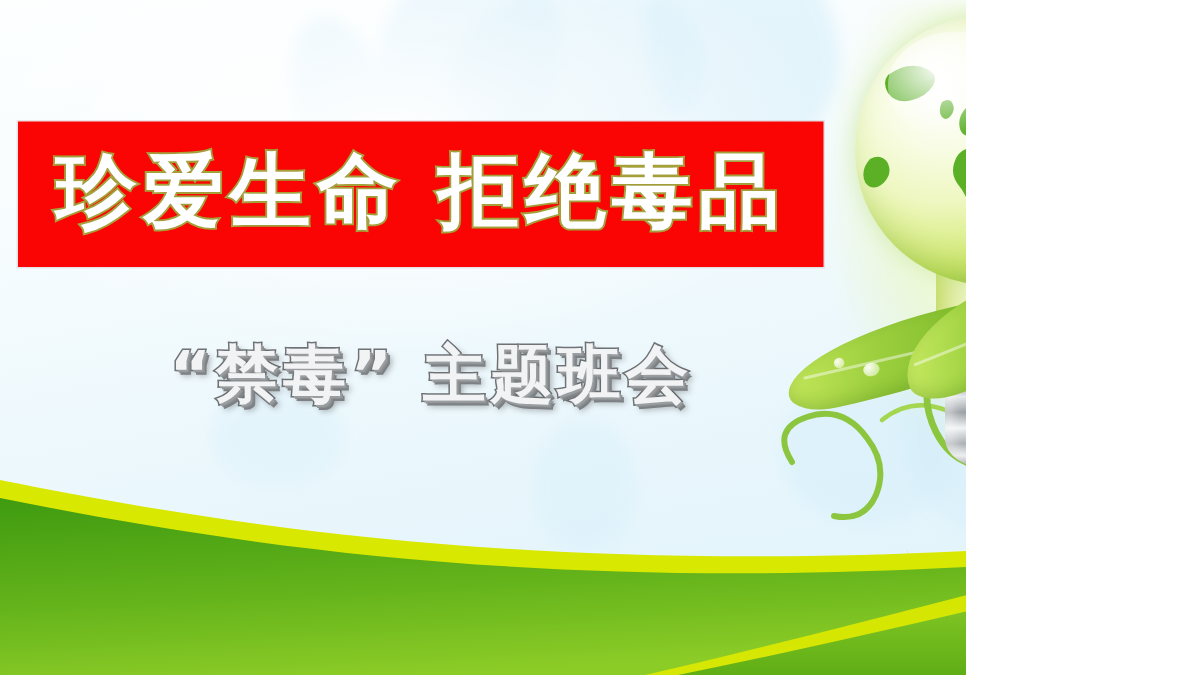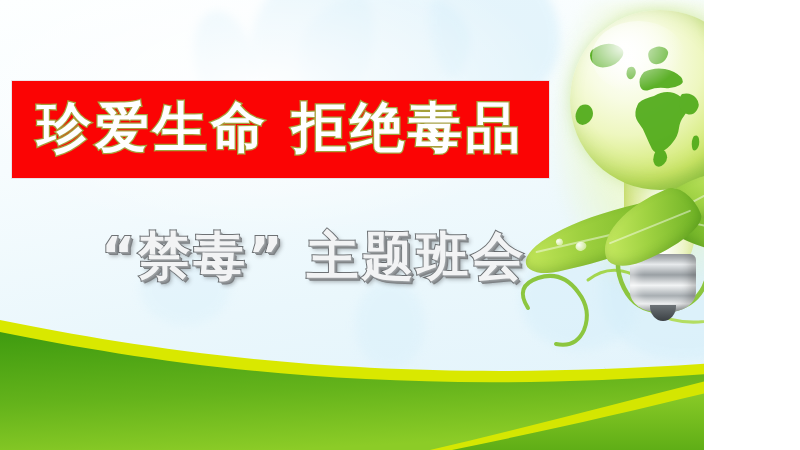--- a/index.html
+++ b/index.html
@@ -2,21 +2,21 @@
 <html><head>
 <meta charset="utf-8">
 <style>
   html, body {
     margin: 0;
     padding: 0;
     background: #ffffff;
   }
   #slide {
     position: relative;
-    width: 704px;
+    width: 644px;
     height: 450px;
     overflow: hidden;
     font-family: "DejaVu Sans", "Liberation Sans", sans-serif;
     background: linear-gradient(170deg, #fdffff 0%, #f6fcfe 30%, #eaf7fc 62%, #dff2fb 100%);
     text-decoration: underline;
   }
 
   
   .bg-cloud {
     position: absolute;
@@ -167,23 +167,23 @@
     color: #ffffff;
     white-space: nowrap;
     -webkit-text-stroke: 2.5px #a8a33c;
     paint-order: stroke fill;
     text-shadow: 0 0 1px #8f8b2e;
   }
 
   
   .subtitle {
     position: absolute;
-    left: 101px;
+    left: 113px;
     top: 222px;
-    font-size: 52px;
+    font-size: 42px;
     font-weight: 700;
     letter-spacing: 3px;
     white-space: nowrap;
     color: #f2f3f4;
     -webkit-text-stroke: 2px #6f7376;
     paint-order: stroke fill;
     text-shadow:
        1px 1px 0 #9a9ea1,
        2px 2px 0 #8b8f92,
        3px 3px 0 #7d8184,

